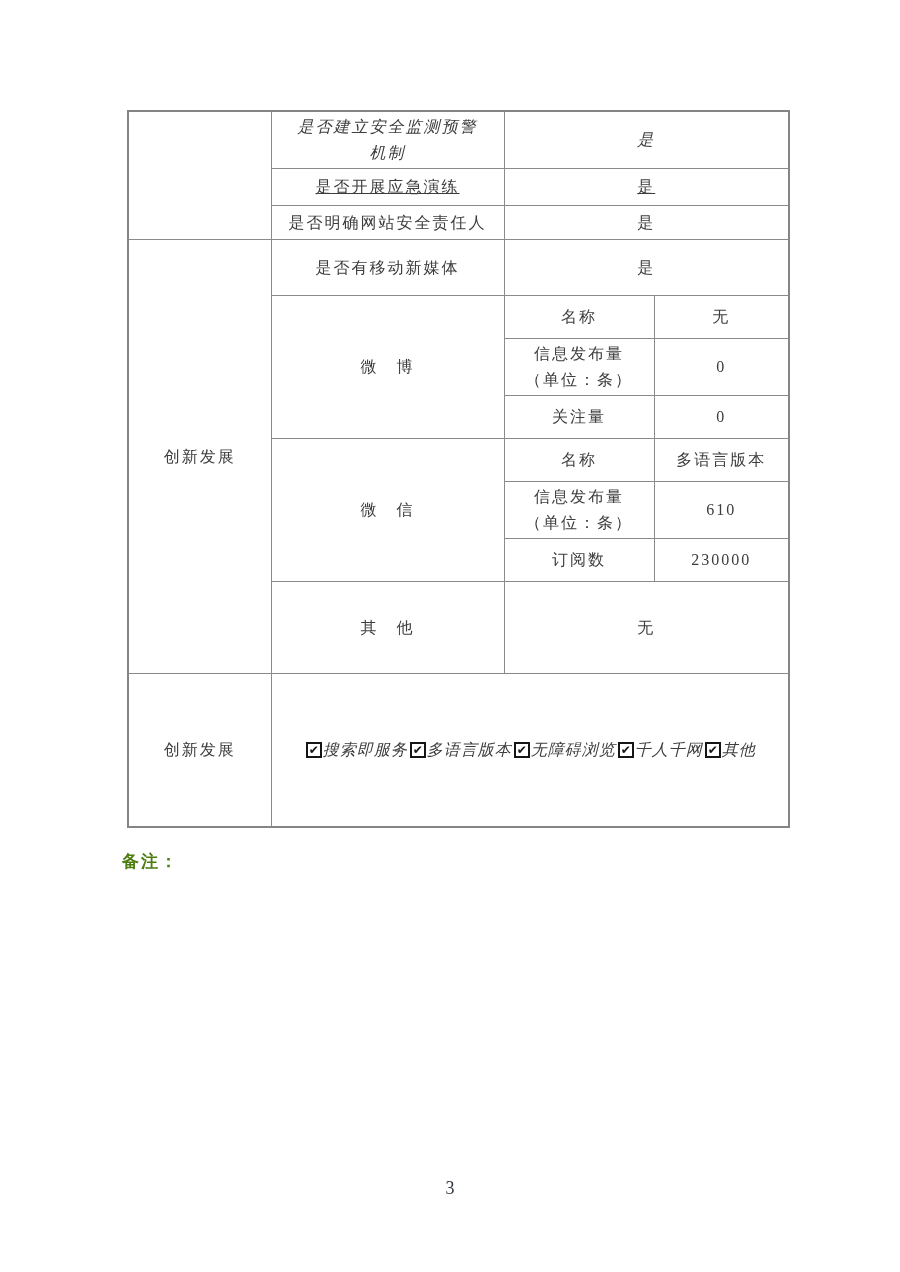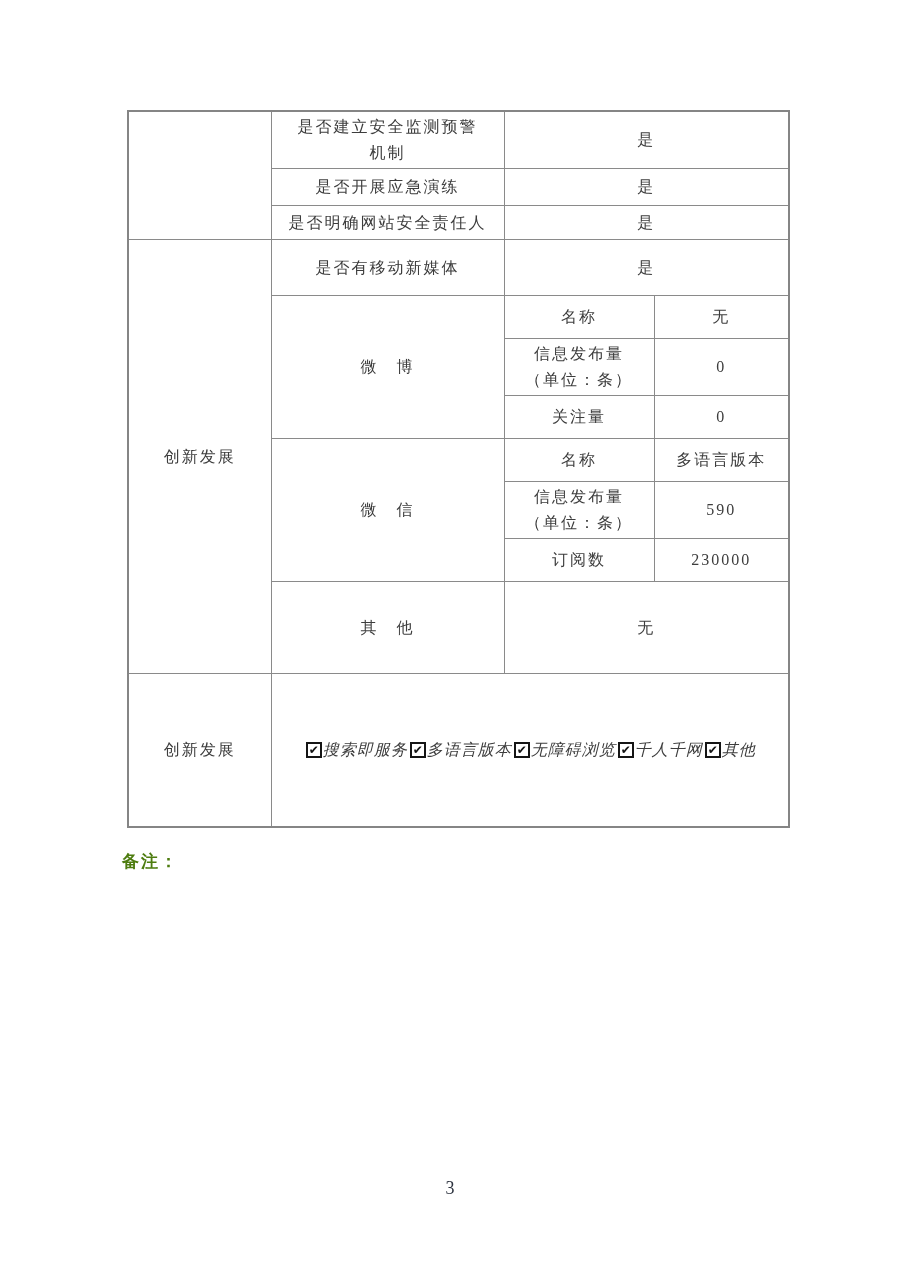--- a/index.html
+++ b/index.html
@@ -29,22 +29,22 @@
     border: 1px solid #8a8a8a;
     text-align: center;
     vertical-align: middle;
     font-size: 16px;
     letter-spacing: 2px;
     line-height: 26px;
     white-space: pre-line;
     padding: 2px 6px;
     color: #3d3d3d;
   }
-  tr.r1  { height: 52px; }
-  tr.r2  { height: 37px; }
+  tr.r1  { height: 52px; font-style: italic; }
+  tr.r2  { height: 37px; text-decoration: underline; }
   tr.r3  { height: 34px; }
   tr.r4  { height: 56px; }
   tr.r5  { height: 43px; }
   tr.r6  { height: 55px; }
   tr.r7  { height: 43px; }
   tr.r8  { height: 43px; }
   tr.r9  { height: 52px; }
   tr.r10 { height: 43px; }
   tr.r11 { height: 92px; }
   tr.r12 { height: 153px; }
@@ -142,21 +142,21 @@
     </tr>
 
     <tr class="r8">
       <td rowspan="3">微　信</td>
       <td>名称</td>
       <td>多语言版本</td>
     </tr>
     <tr class="r9">
       <td>信息发布量
 （单位：条）</td>
-      <td class="num">590</td>
+      <td class="num">610</td>
     </tr>
     <tr class="r10">
       <td>订阅数</td>
       <td class="num">230000</td>
     </tr>
 
     <tr class="r11">
       <td>其　他</td>
       <td colspan="2">无</td>
     </tr>

